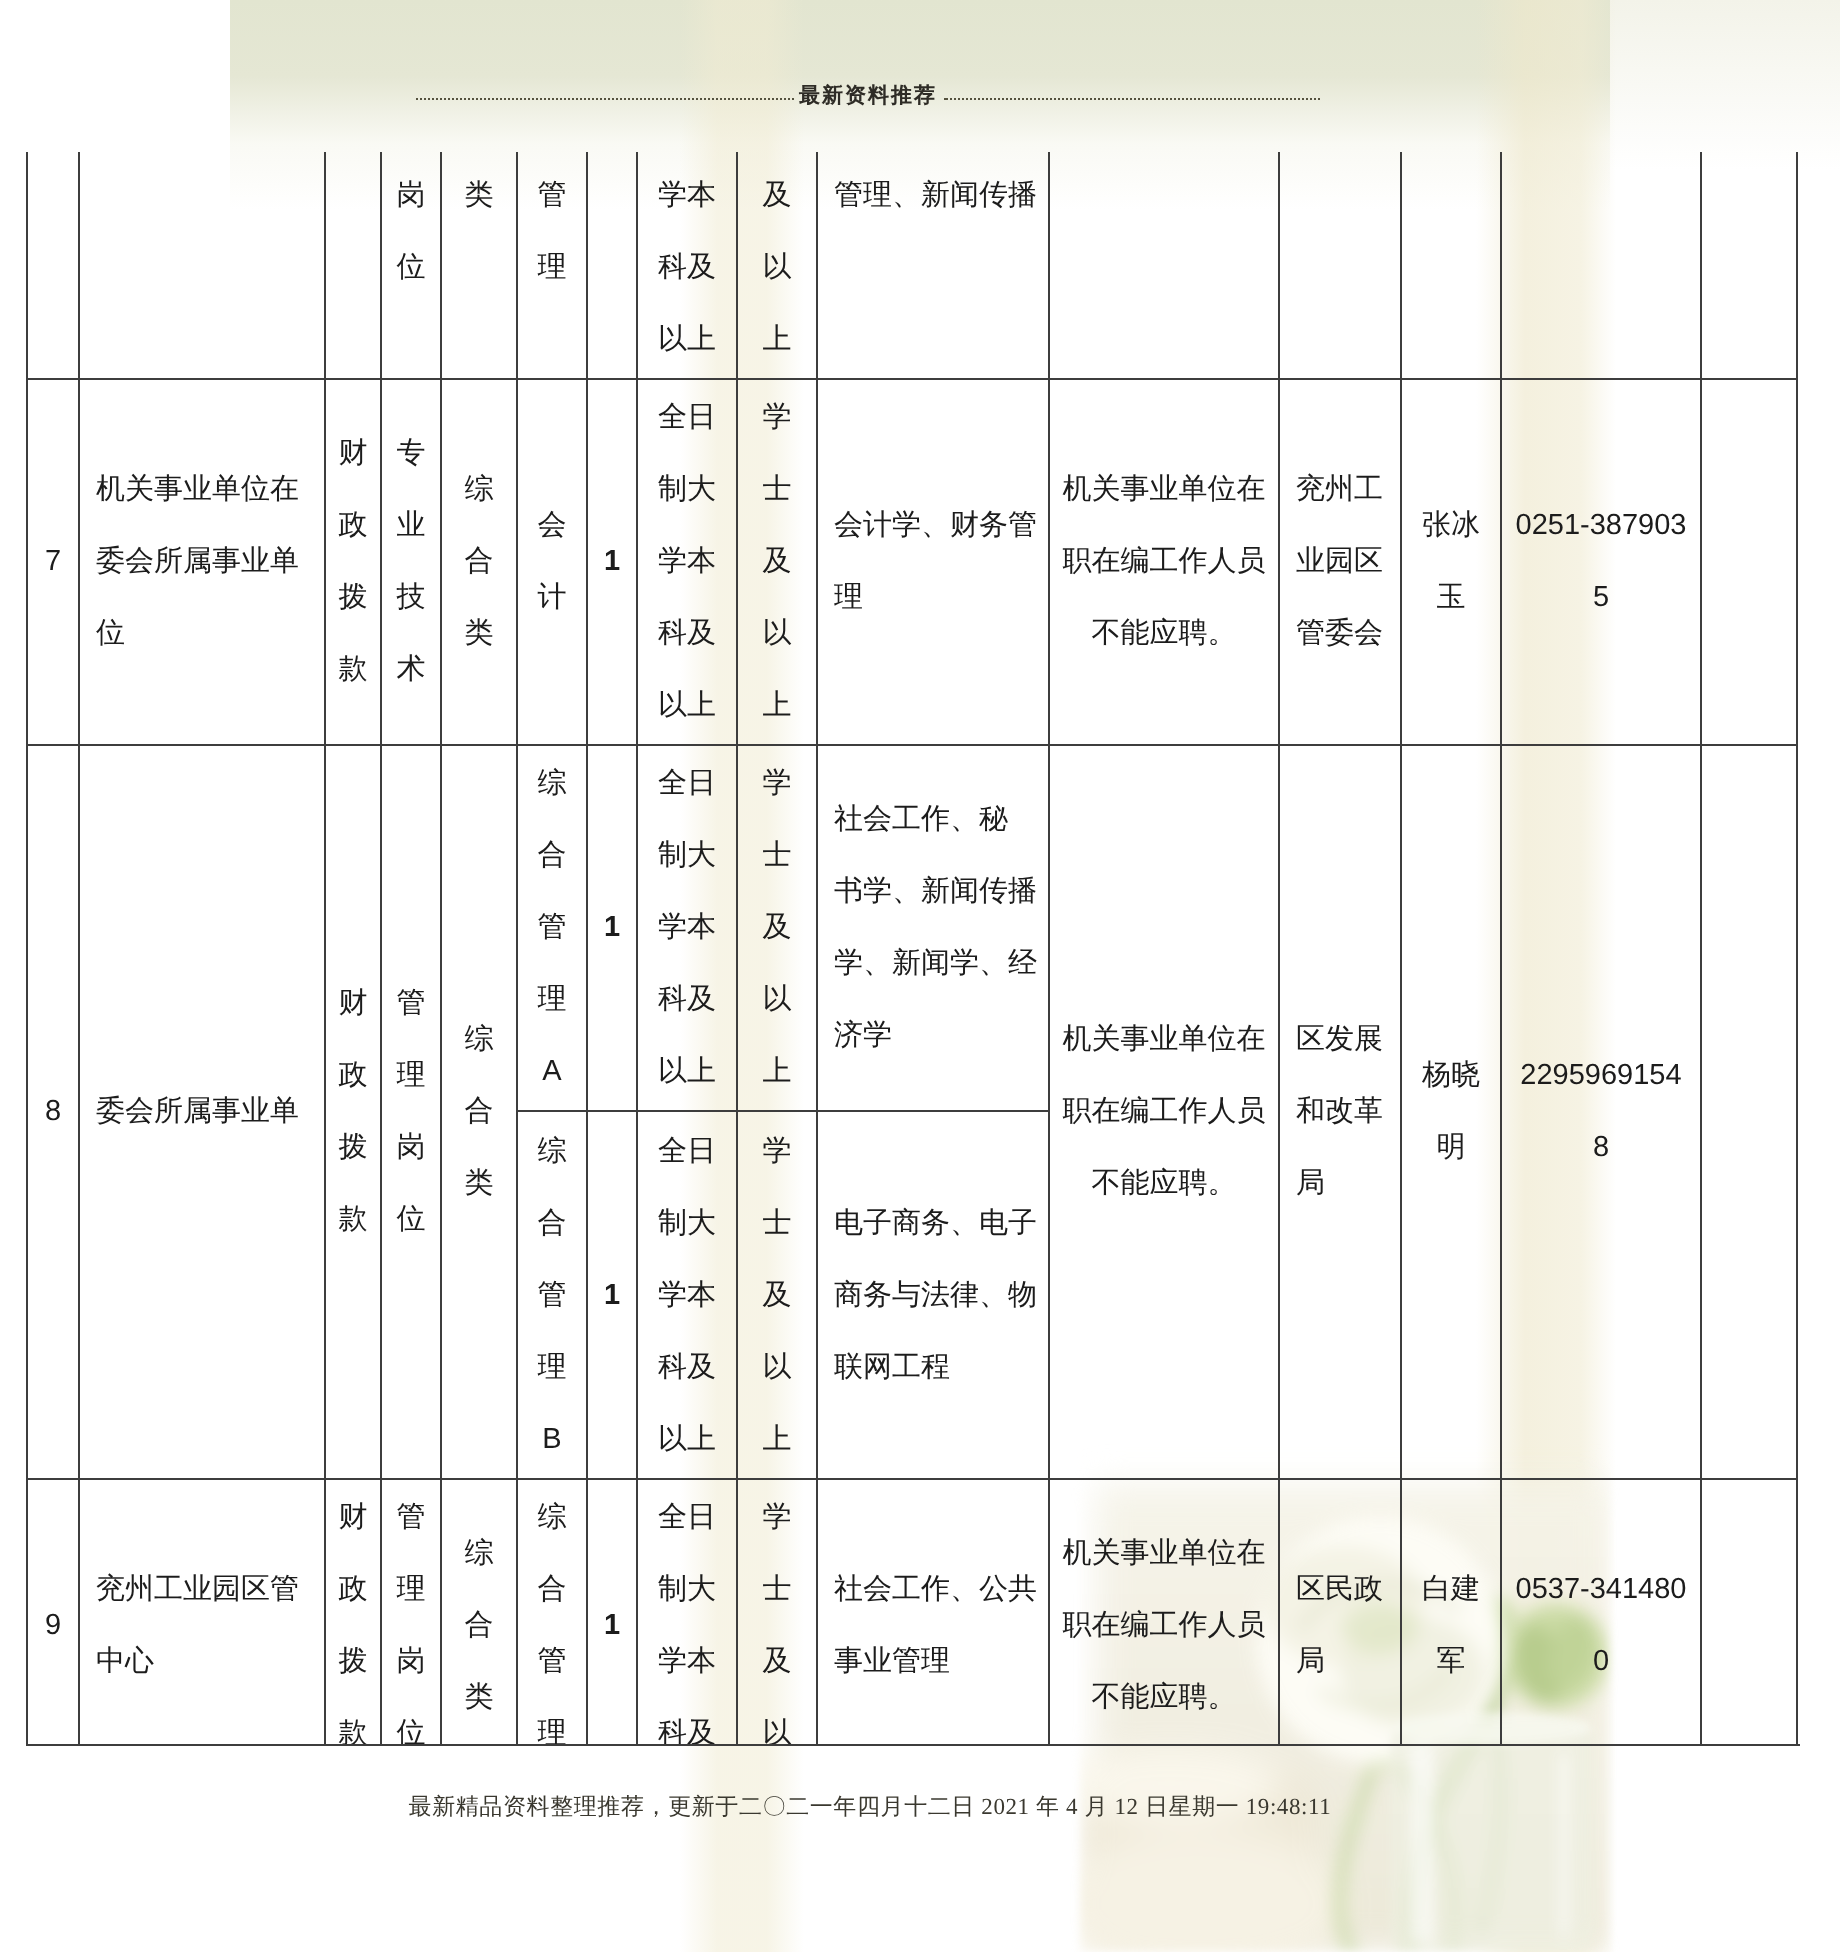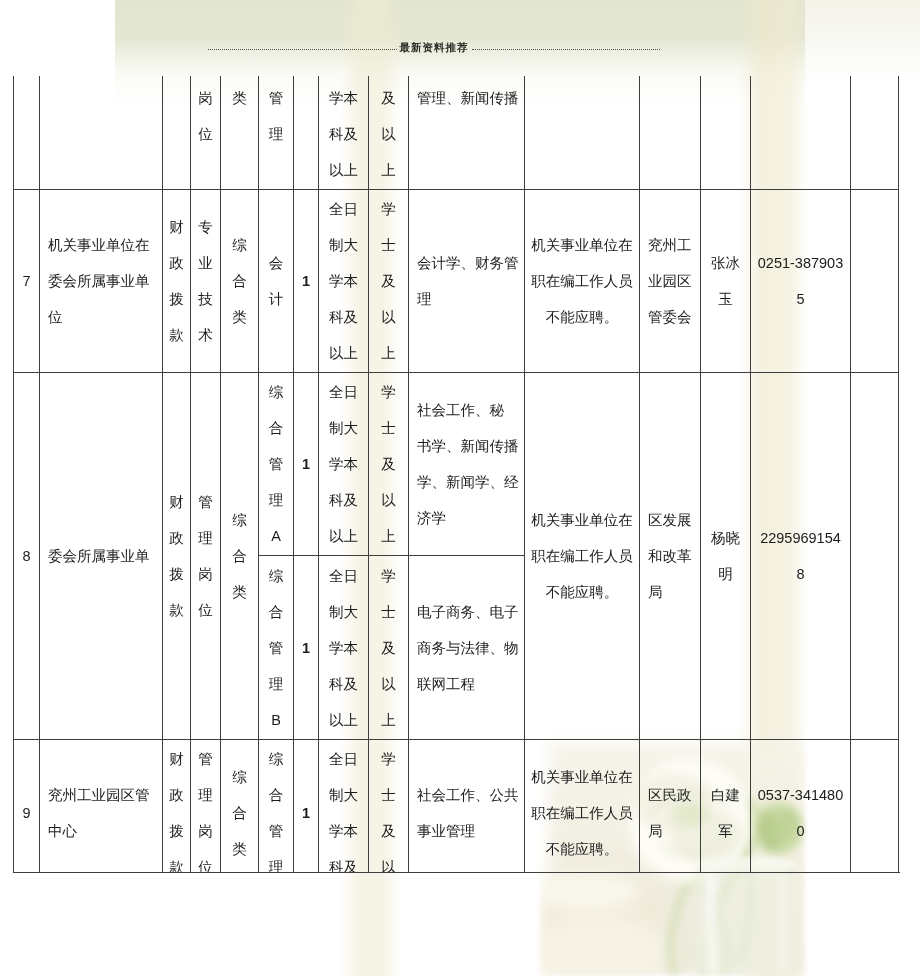--- a/index.html
+++ b/index.html
@@ -347,14 +347,15 @@
         <td>0537-341480
 0</td>
         <td></td>
       </tr>
     </tbody>
       </table>
   </div>
 
   <div class="table-bottom-rule"></div>
 
+  <div class="doc-footer">最新精品资料整理推荐，更新于二〇二一年四月十二日 2021 年 4 月 12 日星期一 19:48:11</div>
 
 </div>
 
 </body></html>

